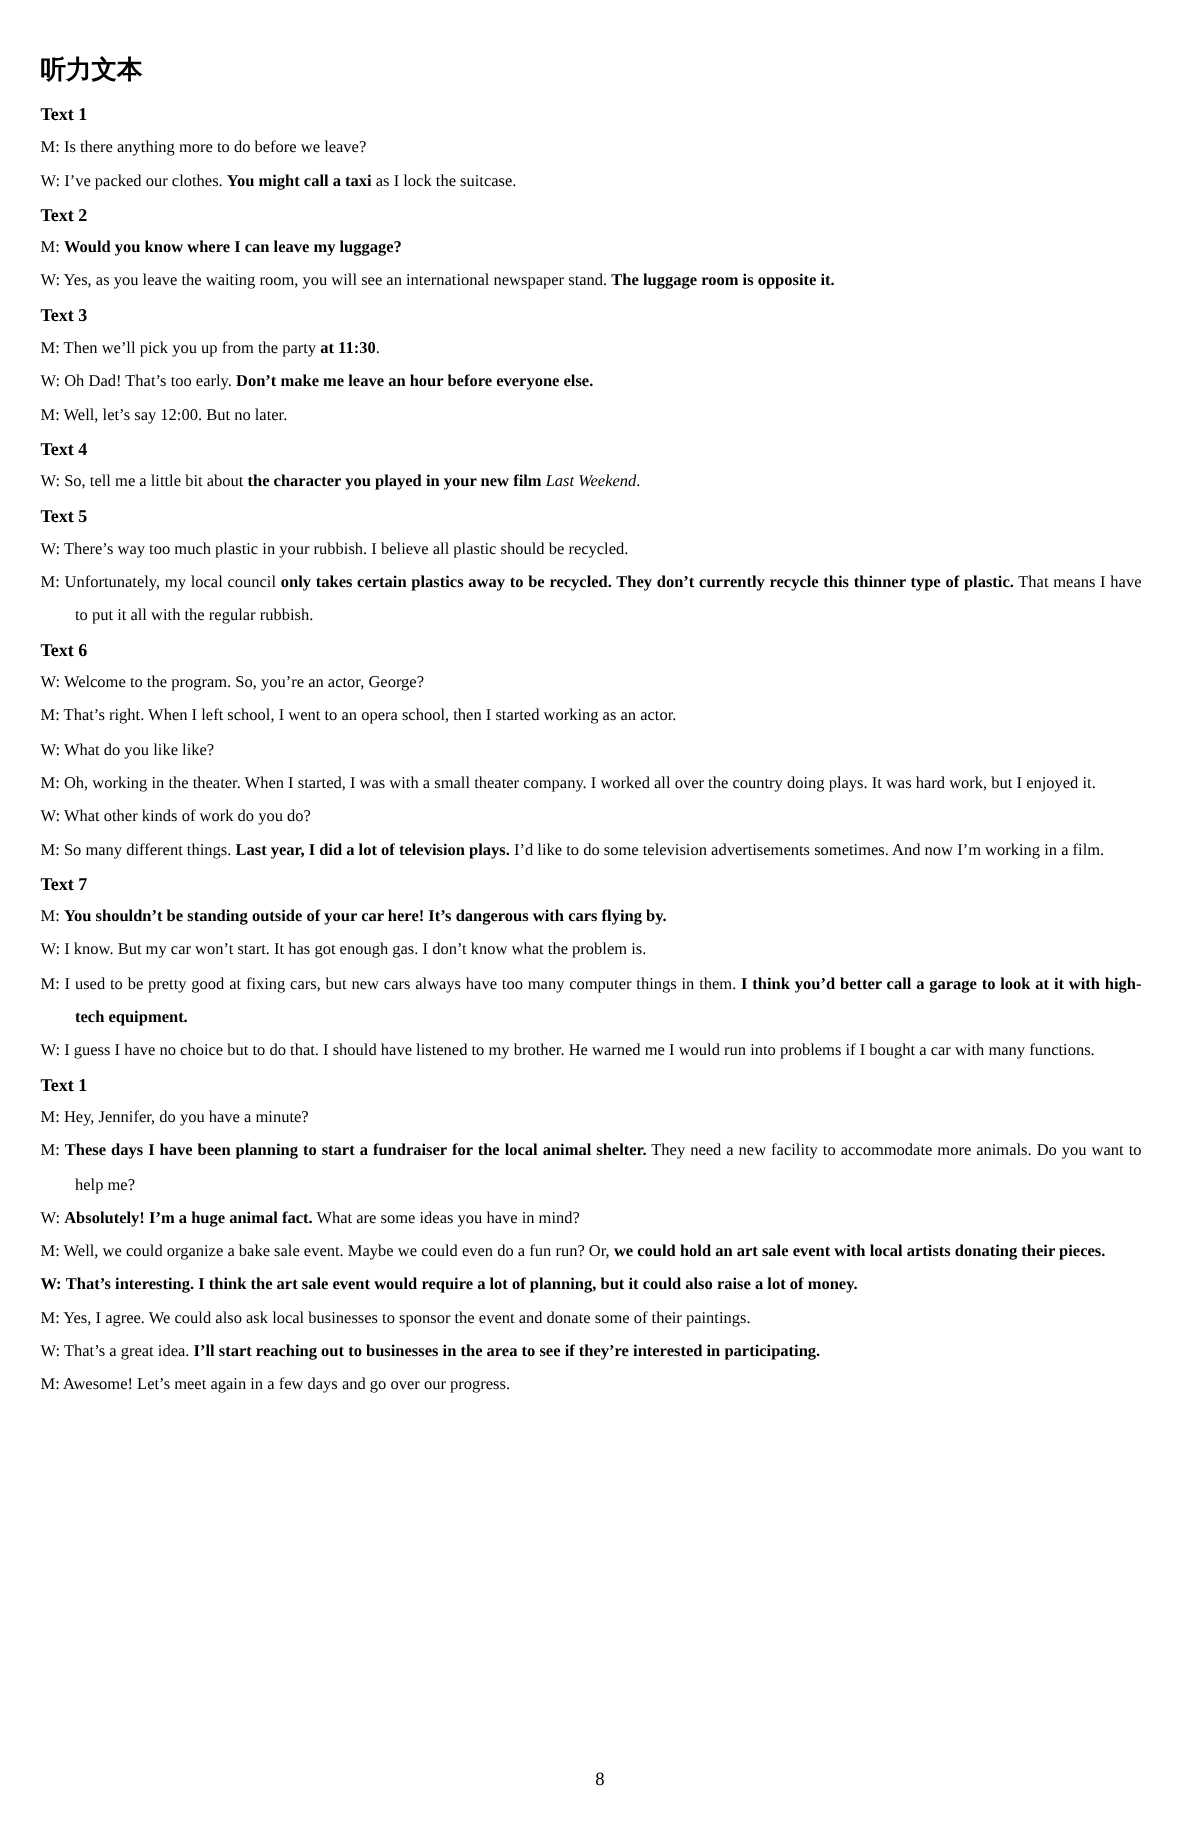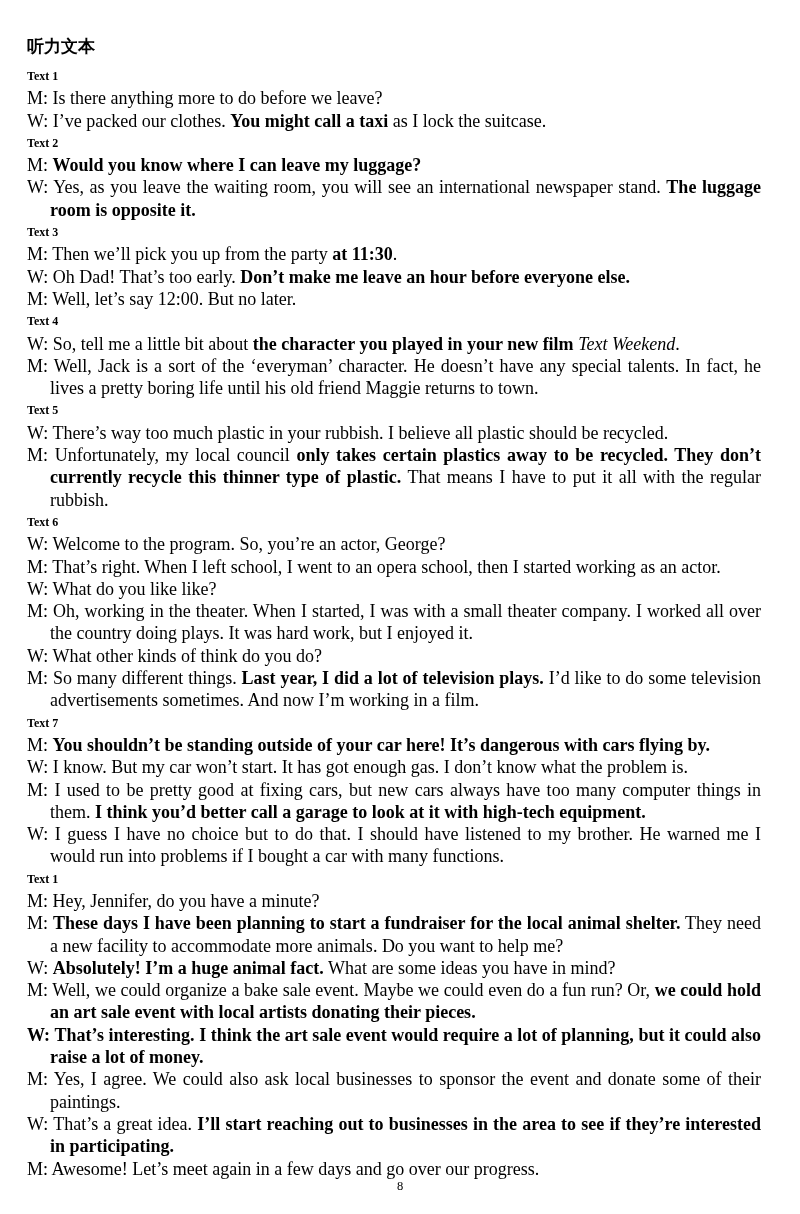--- a/index.html
+++ b/index.html
@@ -26,21 +26,21 @@
     line-height: 22px;
   }
   .transcript { display: block; }
   .section-heading {
     font-size: 12px;
     font-weight: 700;
     line-height: 22.3px;
   }
   .dialogue-line {
     margin: 0;
-    font-size: 18px;
+    font-size: 11px;
     line-height: 22.3px;
     text-align: justify;
     text-justify: inter-word;
     padding-left: 23px;
     text-indent: -23px;
   }
   .b { font-weight: 700; }
   .i { font-style: italic; }
   .page-number {
     position: absolute;
@@ -62,31 +62,30 @@
       <p class="dialogue-line"><span class="speaker">M:</span> <span>Is there anything more to do before we leave?</span></p>
       <p class="dialogue-line"><span class="speaker">W:</span> <span>I’ve packed our clothes. </span><span class="b">You might call a taxi</span><span> as I lock the suitcase.</span></p>
       <div class="section-heading">Text 2</div>
       <p class="dialogue-line"><span class="speaker">M:</span> <span class="b">Would you know where I can leave my luggage?</span></p>
       <p class="dialogue-line"><span class="speaker">W:</span> <span>Yes, as you leave the waiting room, you will see an international newspaper stand. </span><span class="b">The luggage room is opposite it.</span></p>
       <div class="section-heading">Text 3</div>
       <p class="dialogue-line"><span class="speaker">M:</span> <span>Then we’ll pick you up from the party </span><span class="b">at 11:30</span><span>.</span></p>
       <p class="dialogue-line"><span class="speaker">W:</span> <span>Oh Dad! That’s too early. </span><span class="b">Don’t make me leave an hour before everyone else.</span></p>
       <p class="dialogue-line"><span class="speaker">M:</span> <span>Well, let’s say 12:00. But no later.</span></p>
       <div class="section-heading">Text 4</div>
-      <p class="dialogue-line"><span class="speaker">W:</span> <span>So, tell me a little bit about </span><span class="b">the character you played in your new film</span><span> </span><span class="i">Text Weekend</span><span>.</span></p>
-      <p class="dialogue-line"><span class="speaker">M:</span> <span>Well, Jack is a sort of the ‘everyman’ character. He doesn’t have any special talents. In fact, he lives a pretty boring life until his old friend Maggie returns to town.</span></p>
+      <p class="dialogue-line"><span class="speaker">W:</span> <span>So, tell me a little bit about </span><span class="b">the character you played in your new film</span><span> </span><span class="i">Last Weekend</span><span>.</span></p>
       <div class="section-heading">Text 5</div>
       <p class="dialogue-line"><span class="speaker">W:</span> <span>There’s way too much plastic in your rubbish. I believe all plastic should be recycled.</span></p>
       <p class="dialogue-line"><span class="speaker">M:</span> <span>Unfortunately, my local council </span><span class="b">only takes certain plastics away to be recycled. They don’t currently recycle this thinner type of plastic.</span><span> That means I have to put it all with the regular rubbish.</span></p>
       <div class="section-heading">Text 6</div>
       <p class="dialogue-line"><span class="speaker">W:</span> <span>Welcome to the program. So, you’re an actor, George?</span></p>
       <p class="dialogue-line"><span class="speaker">M:</span> <span>That’s right. When I left school, I went to an opera school, then I started working as an actor.</span></p>
       <p class="dialogue-line"><span class="speaker">W:</span> <span>What do you like like?</span></p>
       <p class="dialogue-line"><span class="speaker">M:</span> <span>Oh, working in the theater. When I started, I was with a small theater company. I worked all over the country doing plays. It was hard work, but I enjoyed it.</span></p>
-      <p class="dialogue-line"><span class="speaker">W:</span> <span>What other kinds of think do you do?</span></p>
+      <p class="dialogue-line"><span class="speaker">W:</span> <span>What other kinds of work do you do?</span></p>
       <p class="dialogue-line"><span class="speaker">M:</span> <span>So many different things. </span><span class="b">Last year, I did a lot of television plays.</span><span> I’d like to do some television advertisements sometimes. And now I’m working in a film.</span></p>
       <div class="section-heading">Text 7</div>
       <p class="dialogue-line"><span class="speaker">M:</span> <span class="b">You shouldn’t be standing outside of your car here! It’s dangerous with cars flying by.</span></p>
       <p class="dialogue-line"><span class="speaker">W:</span> <span>I know. But my car won’t start. It has got enough gas. I don’t know what the problem is.</span></p>
       <p class="dialogue-line"><span class="speaker">M:</span> <span>I used to be pretty good at fixing cars, but new cars always have too many computer things in them. </span><span class="b">I think you’d better call a garage to look at it with high-tech equipment.</span></p>
       <p class="dialogue-line"><span class="speaker">W:</span> <span>I guess I have no choice but to do that. I should have listened to my brother. He warned me I would run into problems if I bought a car with many functions.</span></p>
       <div class="section-heading">Text 1</div>
       <p class="dialogue-line"><span class="speaker">M:</span> <span>Hey, Jennifer, do you have a minute?</span></p>
       <p class="dialogue-line"><span class="speaker">M:</span> <span class="b">These days I have been planning to start a fundraiser for the local animal shelter.</span><span> They need a new facility to accommodate more animals. Do you want to help me?</span></p>
       <p class="dialogue-line"><span class="speaker">W:</span> <span class="b">Absolutely! I’m a huge animal fact.</span><span> What are some ideas you have in mind?</span></p>

